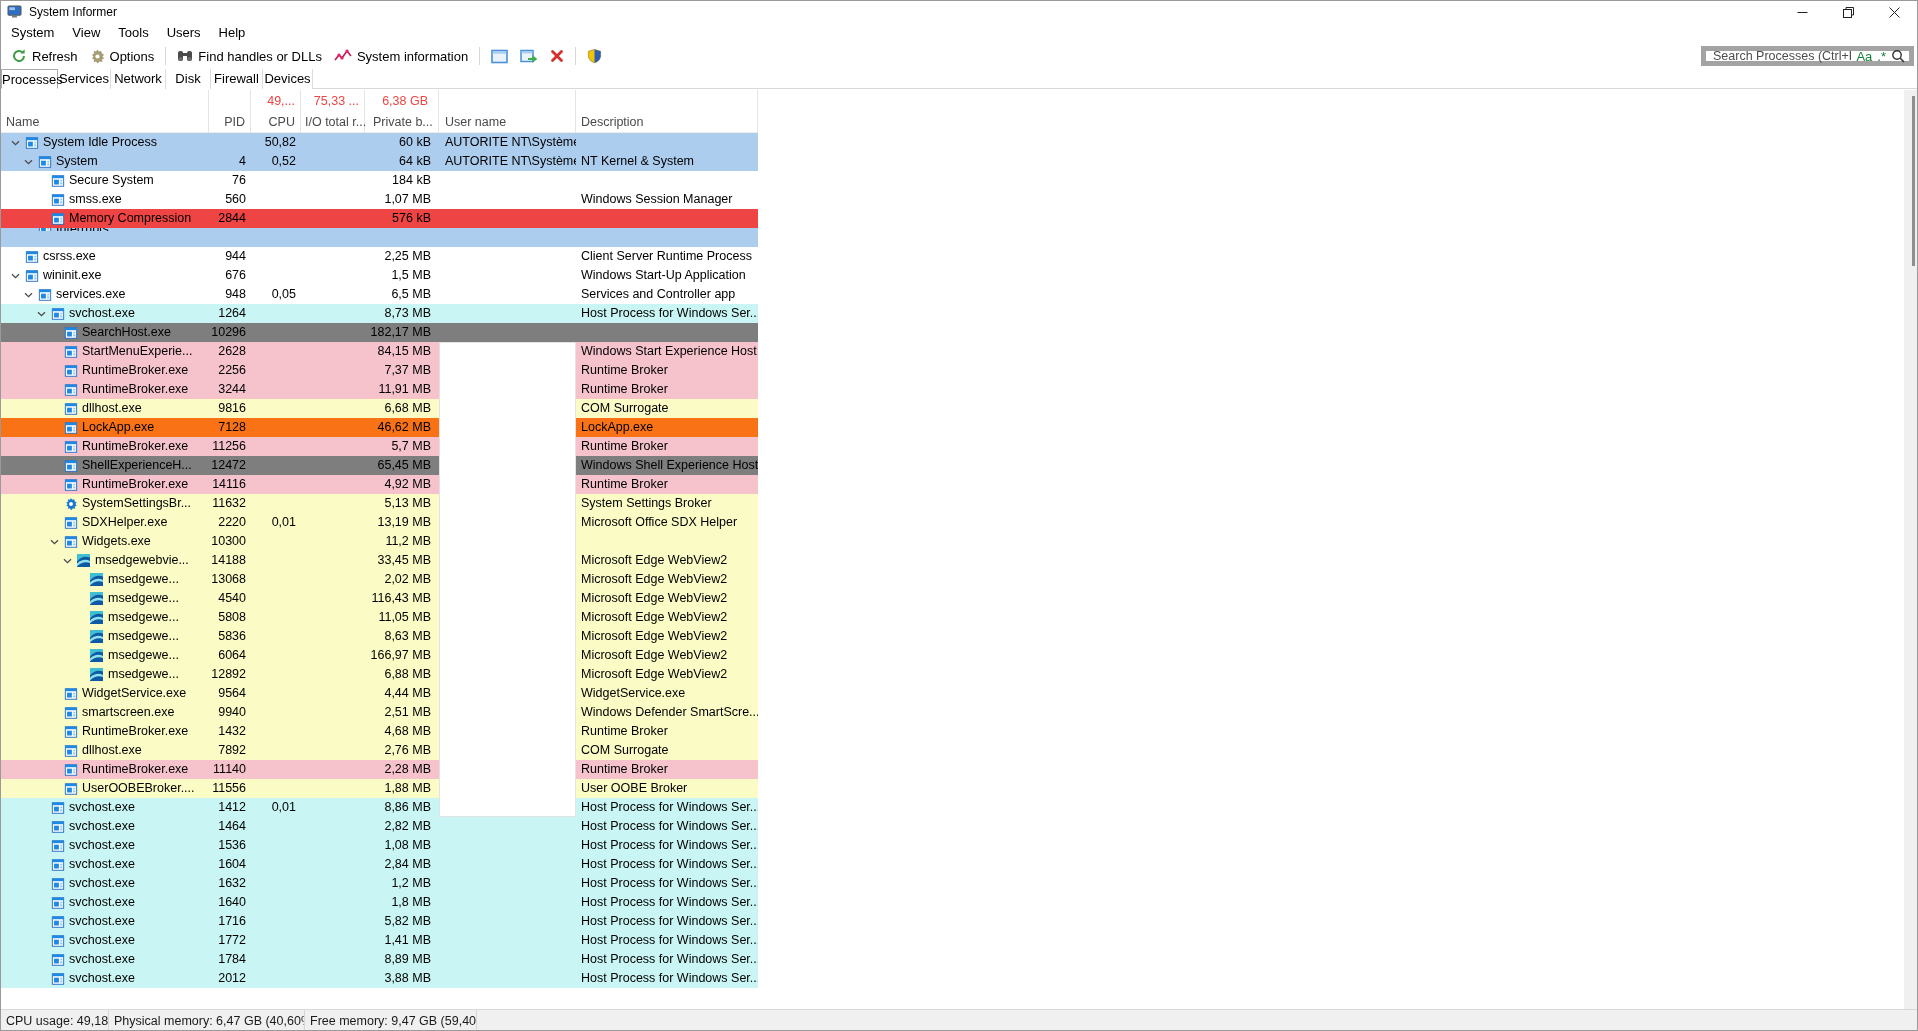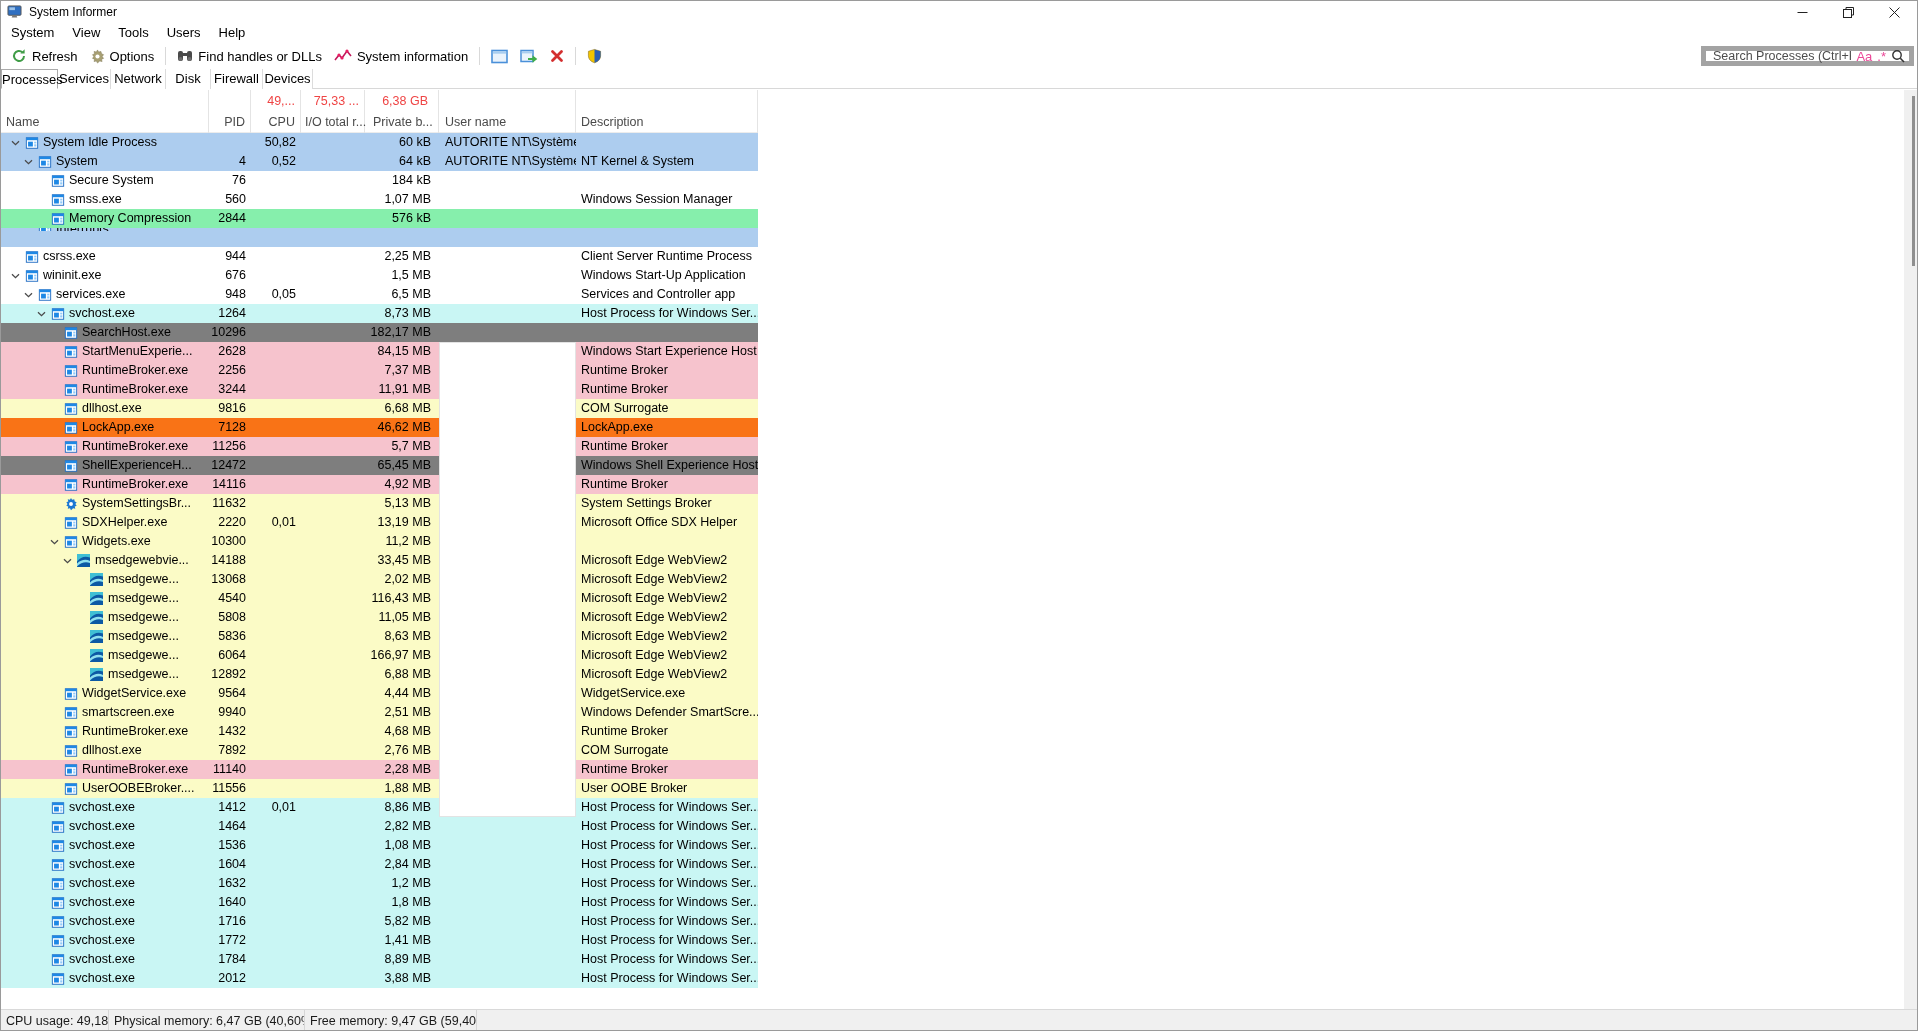--- a/index.html
+++ b/index.html
@@ -19,21 +19,21 @@
   .menubar { position:absolute; left:0; top:22px; width:100%; height:20px; background:#fff; display:flex; align-items:center; padding-left:1px; }
   .menuitem { font-size:13px; padding:0 9px; line-height:20px; color:#000; }
   
   .toolbar { position:absolute; left:0; top:42px; width:100%; height:26px; background:#fff; display:flex; align-items:center; padding-left:4px; }
   .tbtn { display:flex; align-items:center; gap:5px; border:none; background:transparent; font-family:inherit; font-size:13px; color:#000; padding:3px 6px; }
   .tbtn svg { display:block; }
   .tsep { width:1px; height:18px; background:#d9d9d9; margin:0 5px; }
   .tspacer { flex:1; }
   .searchbox { width:213px; height:20px; border:5px solid #a3a3a3; display:flex; align-items:center; margin-right:3px; padding:0 4px 0 7px; background:#fff; }
   .searchbox .ph { flex:1; font-size:12.5px; color:#4d4d4d; white-space:nowrap; overflow:hidden; }
-  .searchbox .opt { font-size:13px; color:#ec4899; margin-left:5px; }
+  .searchbox .opt { font-size:13px; color:#15803d; margin-left:5px; }
   .searchbox .mag { margin-left:5px; display:flex; }
   
   .tabbar { position:absolute; left:0; top:68px; width:100%; height:20px; background:#fff; border-bottom:1px solid #d8d8d8; display:flex; }
   .tab { height:20px; text-align:center; font-size:13px; line-height:19px; color:#000; border-right:1px solid #dcdcdc; background:#fff; }
   .tab.active { border:1px solid #ababab; border-bottom:1px solid #fff; margin-bottom:-1px; z-index:2; }
   
   .listview { position:absolute; left:0; top:88px; width:1903px; height:920px; background:#fff; }
   .colheader { position:absolute; left:0; top:1px; width:757px; height:43px; background:#fff; border-bottom:1px solid #ececec; display:flex; }
   .hcell { height:43px; border-right:1px solid #e4e4e4; }
   .hcell .htotal { height:21px; line-height:23px; font-size:12.5px; color:#ef4444; text-align:right; white-space:nowrap; }
@@ -318,21 +318,21 @@
             </span>
             <span class="pname">smss.exe</span>
           </div>
           <div class="pcell c-pid">560</div>
           <div class="pcell c-cpu"></div>
           <div class="pcell c-io"></div>
           <div class="pcell c-priv">1,07 MB</div>
           <div class="pcell c-user"></div>
           <div class="pcell c-desc">Windows Session Manager</div>
         </div>
-        <div class="prow" style="background: #86efac;">
+        <div class="prow" style="background: #ef4444;">
           <div class="pcell c-name" style="padding-left: 36px;">
             <span class="chev"></span>
             <span class="picon">
               <svg width="14" height="14" viewBox="0 0 16 16">
                 <rect x="1.5" y="2" width="13" height="12" fill="#ffffff" stroke="#1565c0"></rect>
                 <rect x="1.5" y="2" width="13" height="2.8" fill="#1e88e5"></rect>
                 <rect x="3.5" y="6.5" width="5.5" height="5.5" fill="#1e88e5"></rect>
                 <rect x="10.5" y="6.5" width="2.5" height="2" fill="#90caf9"></rect>
                 <rect x="10.5" y="9.5" width="2.5" height="2.5" fill="#90caf9"></rect>
               </svg>

